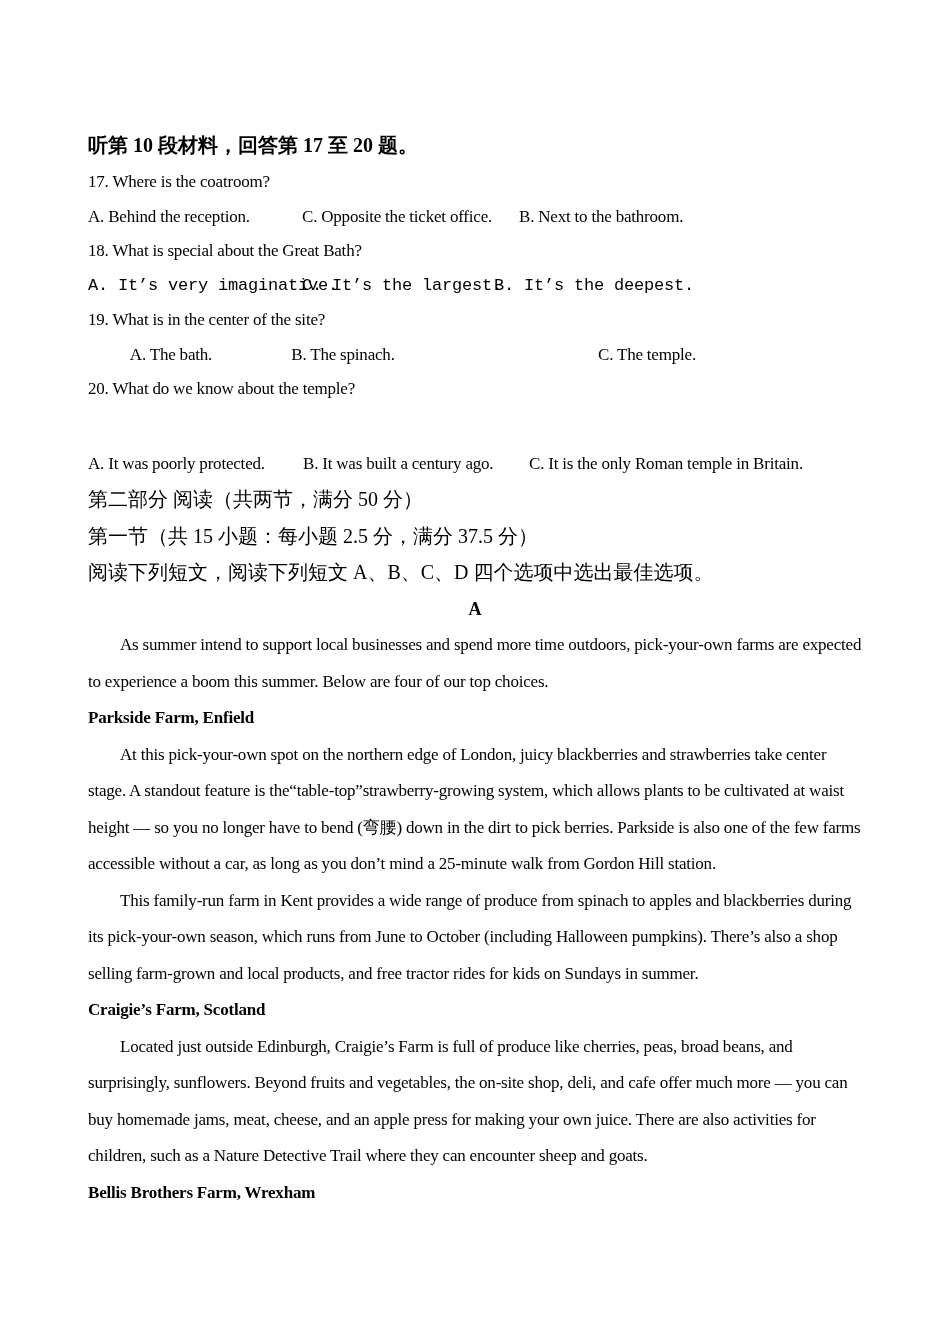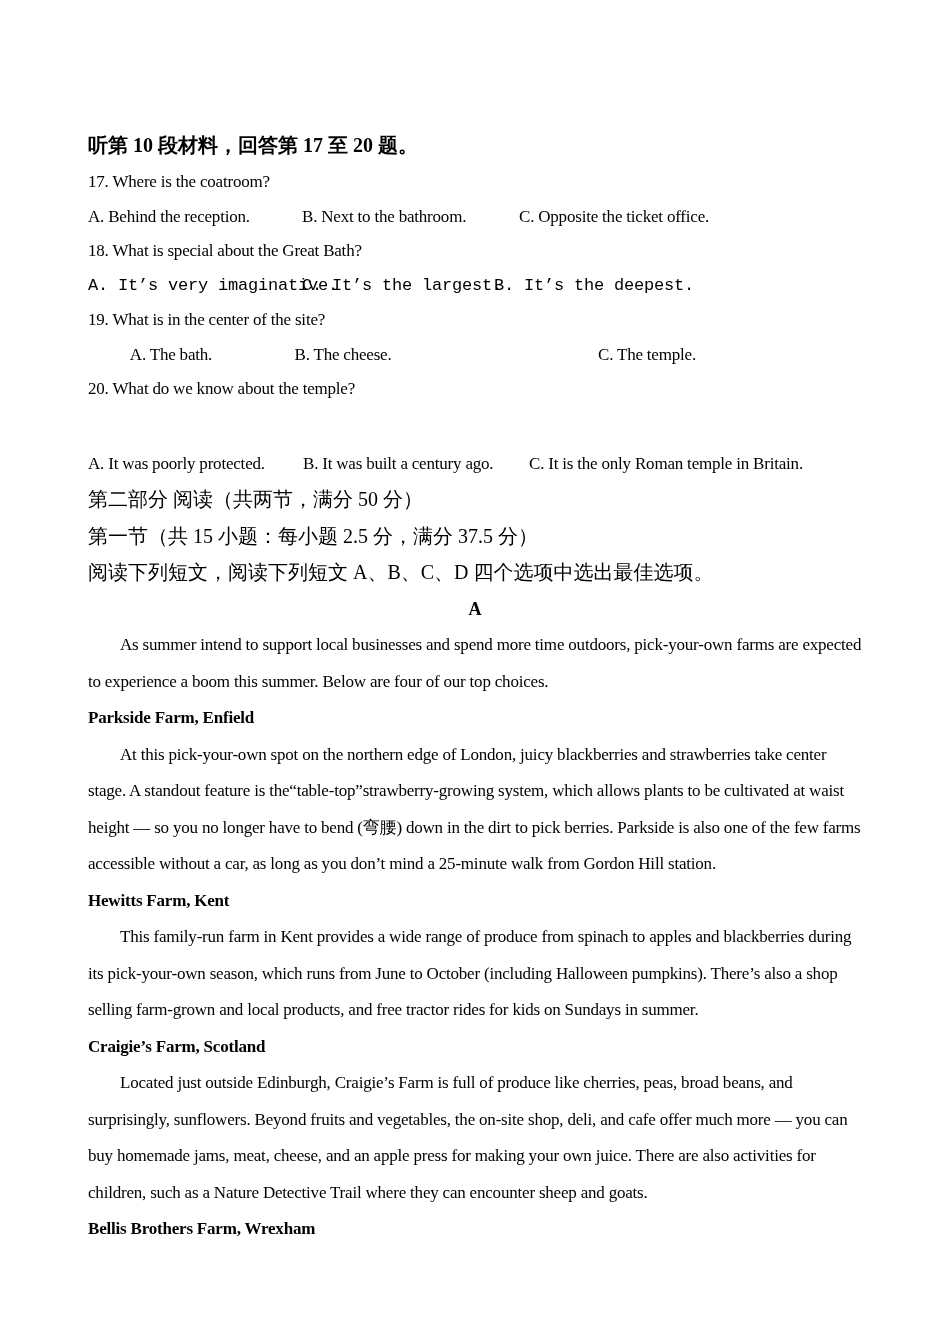--- a/index.html
+++ b/index.html
@@ -83,35 +83,35 @@
 <body>
 
 <div class="page">
 
   <div class="qsec">
     <p class="cn-h1">听第 10 段材料，回答第 17 至 20 题。</p>
 
     <p class="qline">17. Where is the coatroom?</p>
     <div class="qline opts opts-17">
       <span>A. Behind the reception.</span>
+      <span>C. Opposite the ticket office.</span>
       <span>B. Next to the bathroom.</span>
-      <span>C. Opposite the ticket office.</span>
     </div>
 
     <p class="qline">18. What is special about the Great Bath?</p>
     <div class="qline opts opts-18">
       <span>A. It’s very imaginative.</span>
       <span>C. It’s the largest.</span>
       <span>B. It’s the deepest.</span>
     </div>
 
     <p class="qline">19. What is in the center of the site?</p>
     <div class="qline opts opts-19">
       <span>A. The bath.</span>
-      <span>B. The cheese.</span>
+      <span>B. The spinach.</span>
       <span>C. The temple.</span>
     </div>
 
     <p class="qline">20. What do we know about the temple?</p>
     <div class="qline opts opts-20">
       <span>A. It was poorly protected.</span>
       <span>B. It was built a century ago.</span>
       <span>C. It is the only Roman temple in Britain.</span>
     </div>
   </div>
@@ -121,21 +121,20 @@
     <p class="cn-h2">第一节（共 15 小题：每小题 2.5 分，满分 37.5 分）</p>
     <p class="cn-h2">阅读下列短文，阅读下列短文 A、B、C、D 四个选项中选出最佳选项。</p>
 
     <p class="passage-label">A</p>
 
     <p class="para">As summer intend to support local businesses and spend more time outdoors, pick-your-own farms are expected to experience a boom this summer. Below are four of our top choices.</p>
 
     <h3 class="farm-h">Parkside Farm, Enfield</h3>
     <p class="para">At this pick-your-own spot on the northern edge of London, juicy blackberries and strawberries take center stage. A standout feature is the“table-top”strawberry-growing system, which allows plants to be cultivated at waist height — so you no longer have to bend (弯腰) down in the dirt to pick berries. Parkside is also one of the few farms accessible without a car, as long as you don’t mind a 25-minute walk from Gordon Hill station.</p>
 
-    <h3 class="farm-h">Hewitts Farm, Kent</h3>
     <p class="para">This family-run farm in Kent provides a wide range of produce from spinach to apples and blackberries during its pick-your-own season, which runs from June to October (including Halloween pumpkins). There’s also a shop selling farm-grown and local products, and free tractor rides for kids on Sundays in summer.</p>
 
     <h3 class="farm-h">Craigie’s Farm, Scotland</h3>
     <p class="para">Located just outside Edinburgh, Craigie’s Farm is full of produce like cherries, peas, broad beans, and surprisingly, sunflowers. Beyond fruits and vegetables, the on-site shop, deli, and cafe offer much more — you can buy homemade jams, meat, cheese, and an apple press for making your own juice. There are also activities for children, such as a Nature Detective Trail where they can encounter sheep and goats.</p>
 
     <h3 class="farm-h">Bellis Brothers Farm, Wrexham</h3>
   </div>
 
 </div>
 

